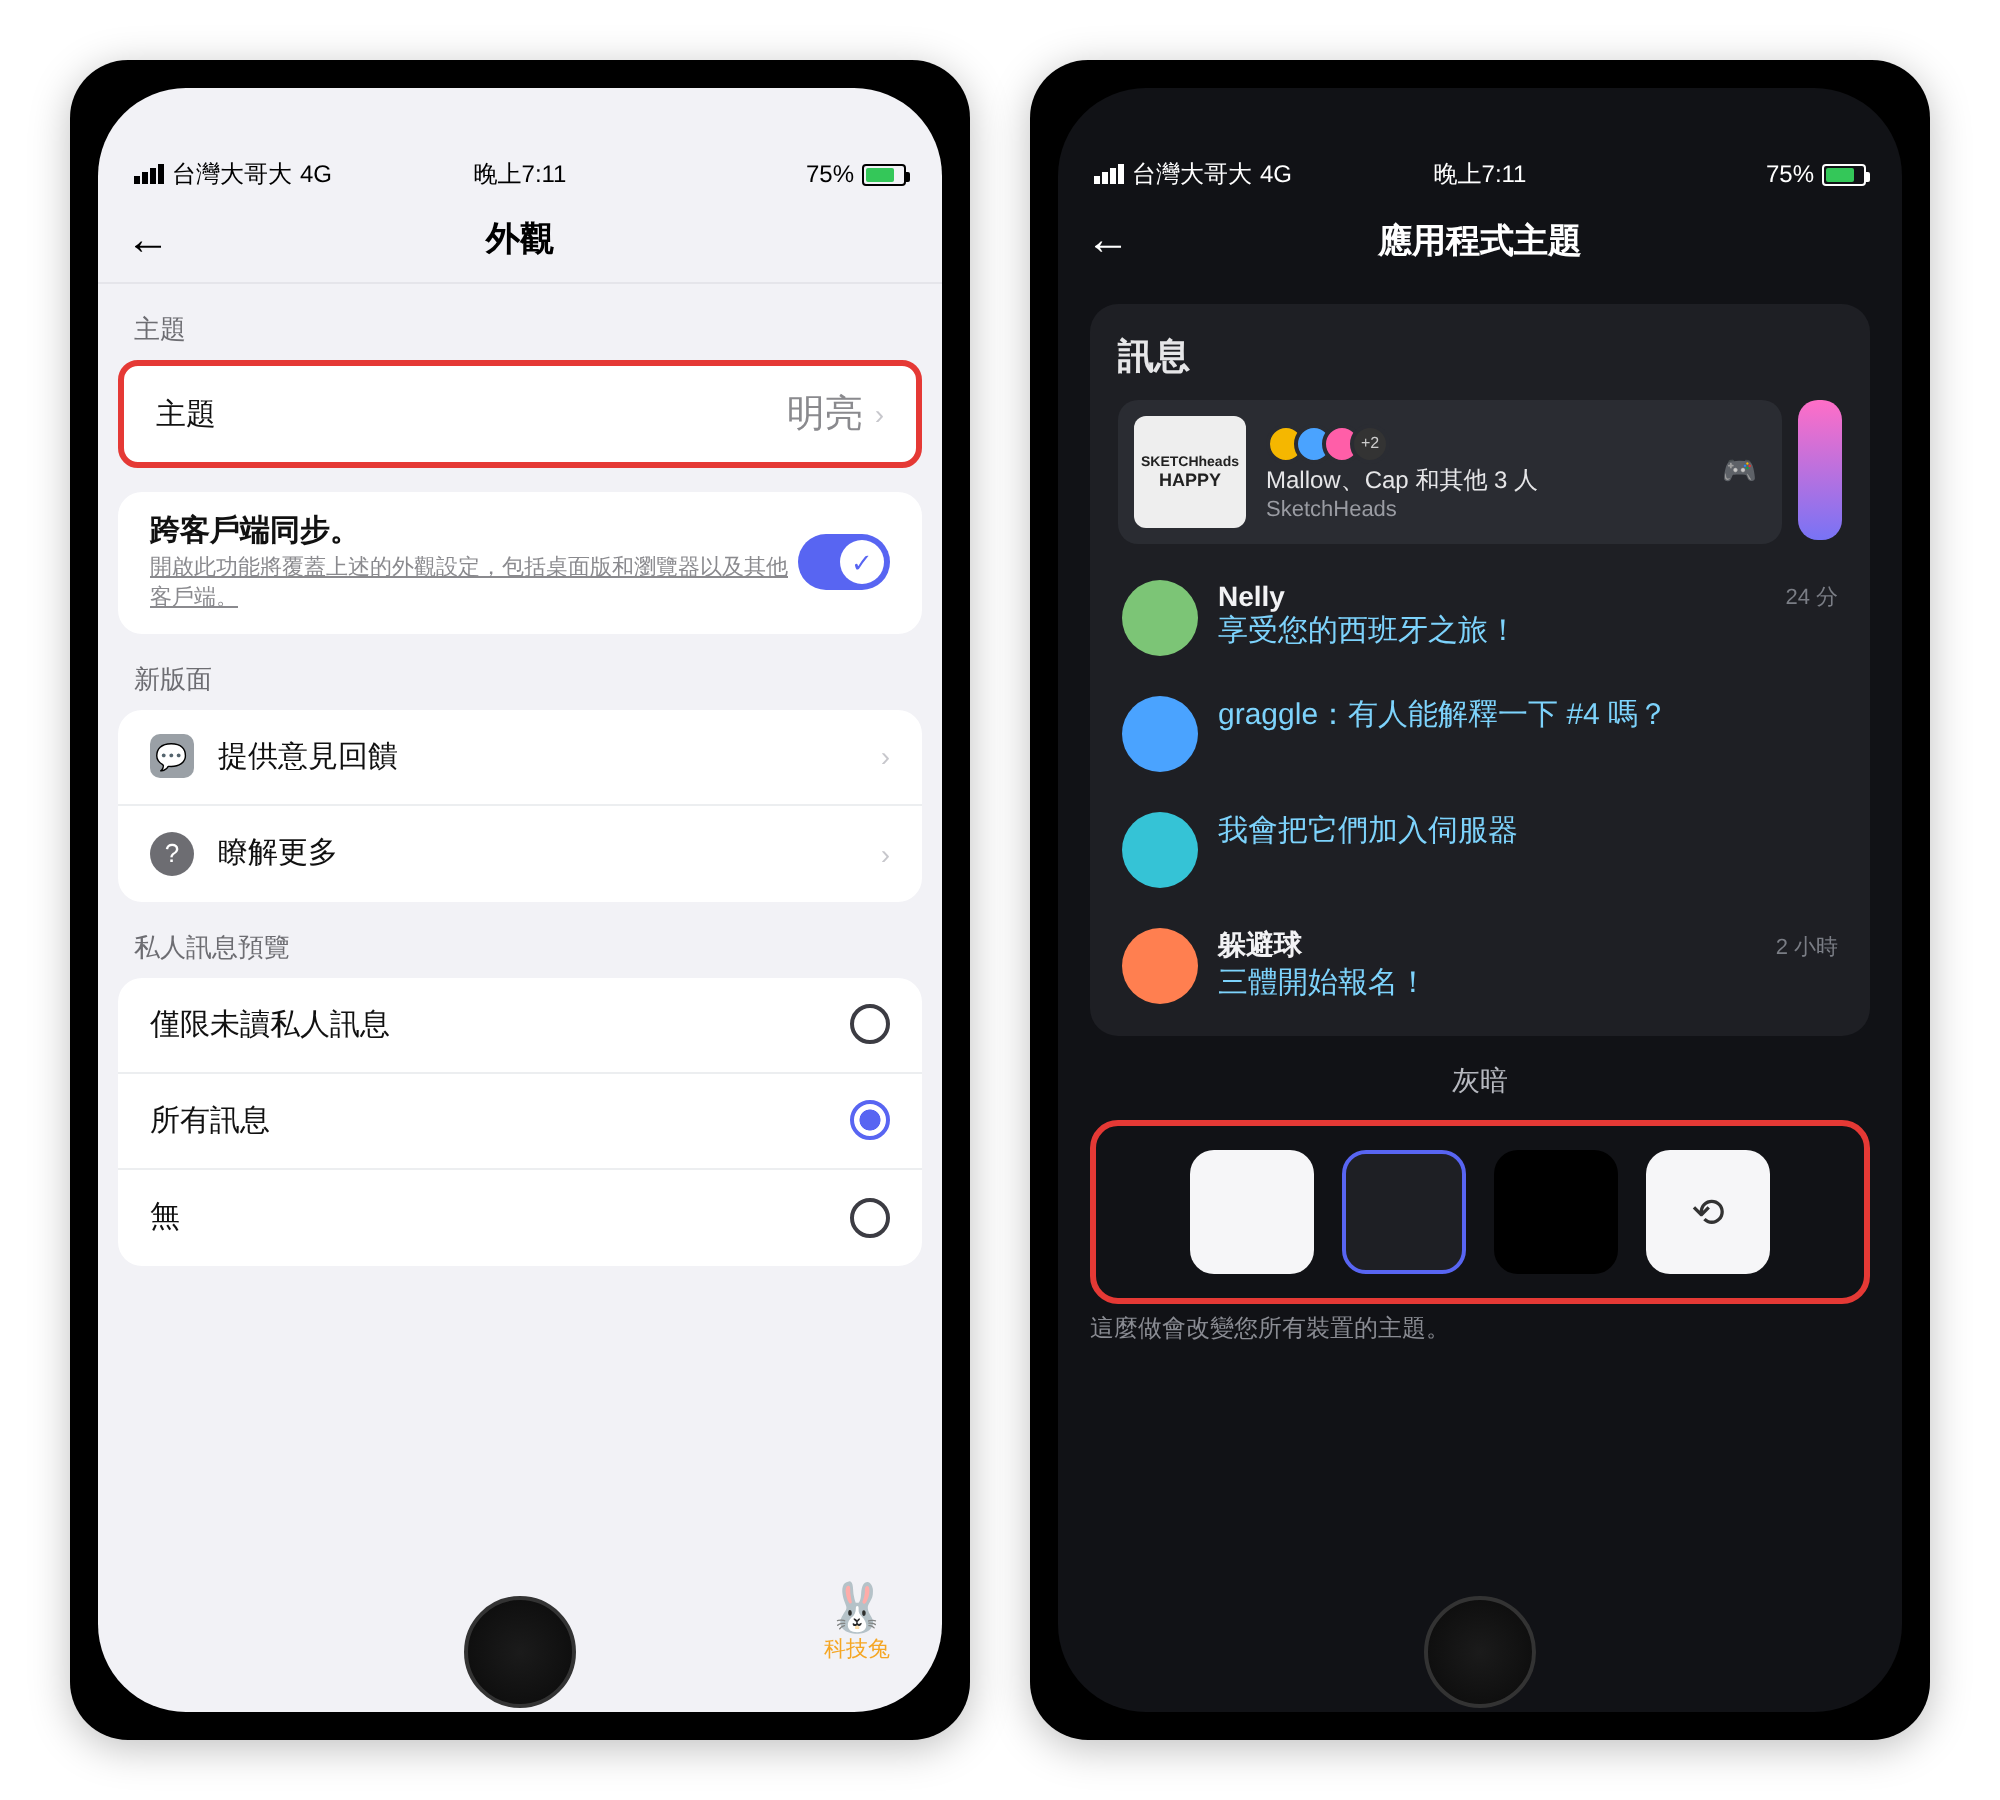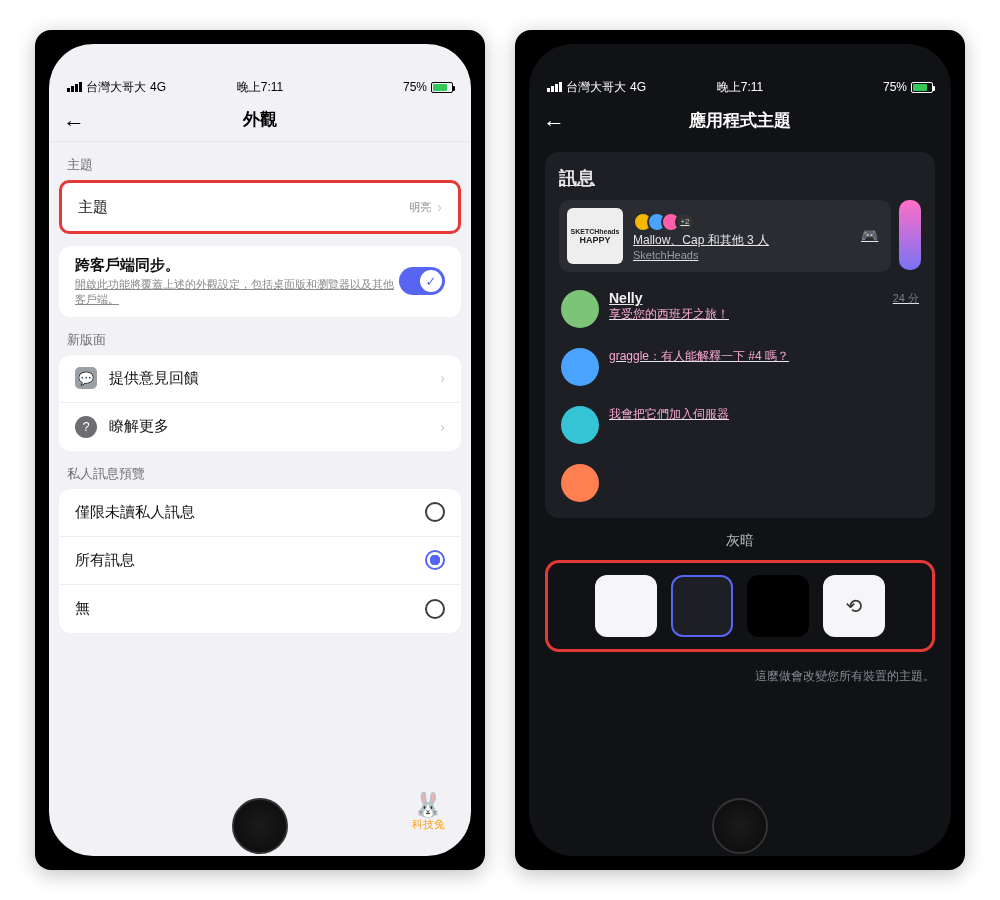--- a/index.html
+++ b/index.html
@@ -1,18 +1,18 @@
 <!DOCTYPE html>
 <html><head>
 <meta charset="utf-8">
 <style>
   * { margin: 0; padding: 0; box-sizing: border-box; font-family: -apple-system, "Helvetica Neue", Arial, sans-serif; }
   body { background: #fff; width: 1000px; height: 900px; position: relative; }
   .phones { display: flex; gap: 30px; justify-content: center; padding-top: 30px; }
-  .phone { width: 450px; height: 840px; background: #000; border-radius: 16px; padding: 14px; position: relative; box-shadow: 0 4px 20px rgba(0,0,0,.25); }
+  .phone { width: 450px; height: 840px; background: #000; border-radius: 29px; padding: 14px; position: relative; box-shadow: 0 4px 20px rgba(0,0,0,.25); }
   .phone::before { content: ""; position: absolute; top: 28px; left: 50%; transform: translateX(-50%); width: 56px; height: 8px; background: #1a1a1a; border-radius: 4px; }
   .phone::after { content: ""; position: absolute; bottom: 16px; left: 50%; transform: translateX(-50%); width: 52px; height: 52px; border: 2px solid #333; border-radius: 50%; background: radial-gradient(circle,#1b1b1b,#0a0a0a); }
   .screen { width: 100%; height: 100%; border-radius: 44px; overflow: hidden; position: relative; }
   .screen.light { background: #f2f2f6; }
   .screen.dark { background: #111216; color: #e6e6e8; }
   
   .status { height: 22px; display: flex; align-items: center; justify-content: space-between; padding: 0 18px; font-size: 12px; font-weight: 500; }
   .status .left, .status .right { display: flex; align-items: center; gap: 4px; }
   .sigbars { display: inline-flex; align-items: flex-end; gap: 1px; }
   .sigbars i { width: 3px; background: currentColor; display: inline-block; }
@@ -26,56 +26,56 @@
   .navhdr .back { position: absolute; left: 14px; font-size: 22px; }
   .navhdr .title { flex: 1; text-align: center; font-size: 17px; font-weight: 600; }
   .screen.light .navhdr { background: #f2f2f6; color:#000; border-bottom:1px solid #e5e5ea;}
   .screen.dark .navhdr { color:#fff; }
   
   .section-label { font-size: 13px; color: #6d6d72; padding: 14px 18px 6px; }
   .card { background: #fff; margin: 0 10px; border-radius: 12px; overflow: hidden; }
   .row { display: flex; align-items: center; min-height: 48px; padding: 10px 16px; border-bottom: 1px solid #eceef0; }
   .row:last-child { border-bottom: none; }
   .row .label { flex: 1; font-size: 15px; color: #111; }
-  .row .value { font-size: 11px; color: #8a8a8e; margin-right: 6px; }
+  .row .value { font-size: 19px; color: #8a8a8e; margin-right: 6px; }
   .chevron { color: #c7c7cc; font-size: 14px; }
   .row .sub { font-size: 11px; color: #8a8a8e; line-height: 1.35; margin-top: 2px; text-decoration: underline; }
   .switch { width: 46px; height: 28px; background: #5865f2; border-radius: 14px; position: relative; flex-shrink:0;}
   .switch .knob { position: absolute; right: 3px; top: 3px; width: 22px; height: 22px; background: #fff; border-radius: 50%; display:flex;align-items:center;justify-content:center;color:#5865f2;font-size:13px;}
   .row .icon { width: 22px; height: 22px; border-radius: 5px; margin-right: 12px; display:flex;align-items:center;justify-content:center;font-size:13px;color:#fff;}
   .radio { width: 20px; height: 20px; border: 2px solid #3c3c43; border-radius: 50%; }
   .radio.on { border-color:#5865f2; background: radial-gradient(circle,#5865f2 45%,transparent 48%); }
   .hl-red { border: 3px solid #e53935; border-radius: 10px; }
   
   .dark-body { padding: 10px 16px 0; }
-  .panel { background: #1e1f24; border-radius: 14px; padding: 14px 14px 6px; text-decoration: underline; }
+  .panel { background: #1e1f24; border-radius: 14px; padding: 14px 14px 6px; }
   .panel h3 { font-size: 18px; font-weight: 700; margin-bottom: 10px; }
   .actcard { background: #2a2c32; border-radius: 10px; padding: 8px; display: flex; align-items: center; gap: 10px; margin-bottom: 8px; }
   .thumb { width: 56px; height: 56px; background: #eee; border-radius: 6px; display:flex;flex-direction:column;align-items:center;justify-content:center;font-size:7px;color:#222;font-weight:700;}
   .avstack { display:flex; }
   .avstack .av { width:20px;height:20px;border-radius:50%;border:2px solid #2a2c32;margin-left:-6px;}
   .avstack .av:first-child{margin-left:0;}
   .actcard .meta .t { font-size: 12px; color: #e6e6e8; }
   .actcard .meta .s { font-size: 11px; color: #9a9ca3; }
   .actcard .game { margin-left:auto; width:22px;height:18px;color:#7a7d85;font-size:14px;}
   .msg { display: flex; gap: 10px; padding: 10px 2px; align-items: flex-start; }
   .msg .av { width: 38px; height: 38px; border-radius: 50%; flex-shrink:0;}
   .msg .col { flex: 1; min-width:0;}
   .msg .name { font-size: 14px; font-weight: 600; color:#f2f2f4; }
-  .msg .text { font-size: 12px; color: #f9a8d4; }
+  .msg .text { font-size: 15px; color: #7dd3fc; }
   .msg .time { font-size: 11px; color: #7a7d85; }
   .theme-label { text-align: center; color: #b6b8bf; font-size: 14px; margin: 14px 0 10px; }
   .theme-row { display: flex; gap: 14px; justify-content: center; padding: 8px 12px; }
   .theme-opt { width: 62px; height: 62px; border-radius: 12px; border: 2px solid transparent; }
   .theme-opt.light { background: #f6f6f8; }
   .theme-opt.dark { background: #1e1f24; border-color: #5865f2; }
   .theme-opt.black { background: #000; }
   .theme-opt.auto { background: #f6f6f8; display:flex;align-items:center;justify-content:center;color:#333;font-size:20px;}
   .hl-red-dark { border: 3px solid #e53935; border-radius: 14px; padding: 4px; }
-  .foot-note { text-align: right; color: #8a8c93; font-size: 12px; margin-top: 16px; }
+  .foot-note { text-align: left; color: #8a8c93; font-size: 12px; margin-top: 4px; }
   
   .side-strip { position:absolute; right:-4px; top:40%; width:8px; height:70px; border-radius:4px; background:linear-gradient(#ff6ec7,#7873f5);}
   .watermark { position:absolute; right:40px; bottom:38px; text-align:center; font-size:11px; color:#f5a623;}
   .watermark .rabbit { font-size:24px; display:block; line-height:1;}
 </style>
 </head>
 <body>
 
 <div class="phones">
 
@@ -237,20 +237,27 @@
                 </div>
               </div>
               <div class="msg">
                 <div class="av" style="background:#35c3d6;"></div>
                 <div class="col">
                   <div class="text">我會把它們加入伺服器</div>
                 </div>
               </div>
               <div class="msg">
                 <div class="av" style="background:#ff7f50;"></div>
+                <div class="col">
+                  <div style="display:flex;justify-content:space-between;align-items:baseline;">
+                    <span class="name">躲避球</span>
+                    <span class="time">2 小時</span>
+                  </div>
+                  <div class="text">三體開始報名！</div>
+                </div>
               </div>
             </div>
         </div>
 
         <div class="theme-label">灰暗</div>
 
         <div class="hl-red-dark">
           <div class="theme-row">
             <div class="theme-opt light"></div>
             <div class="theme-opt dark"></div>

